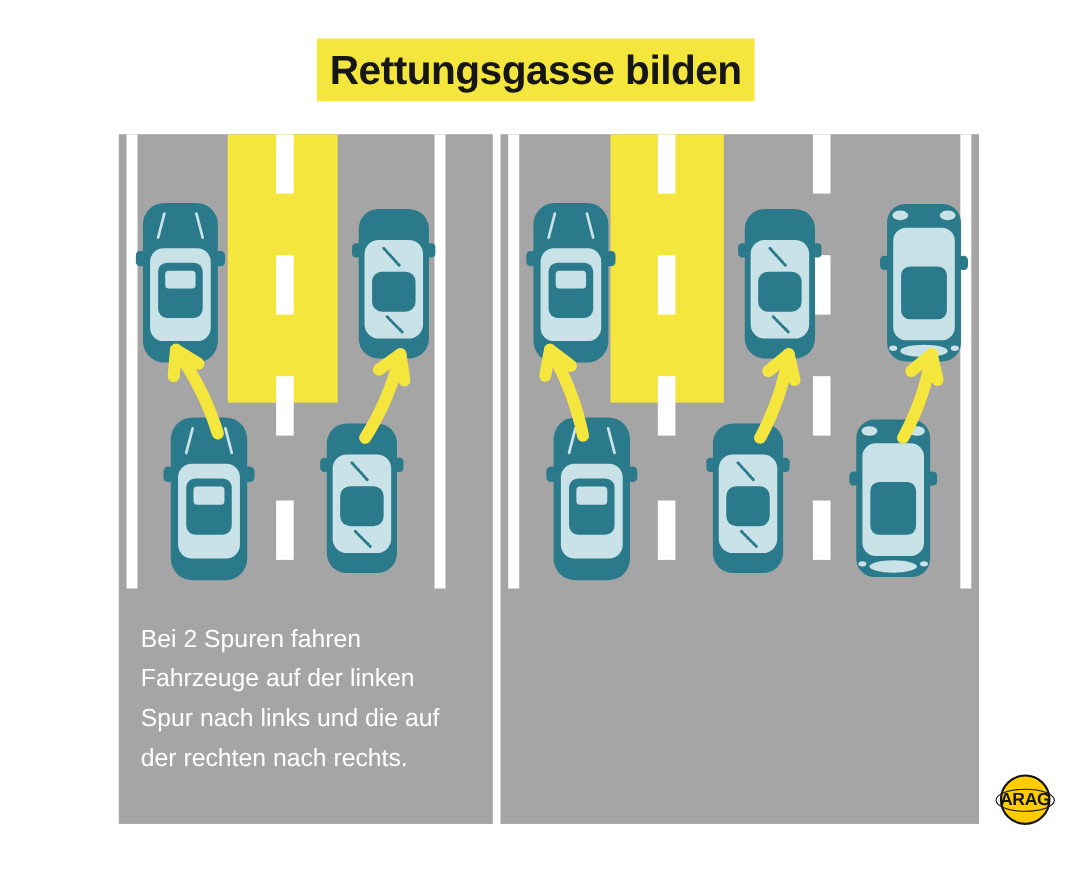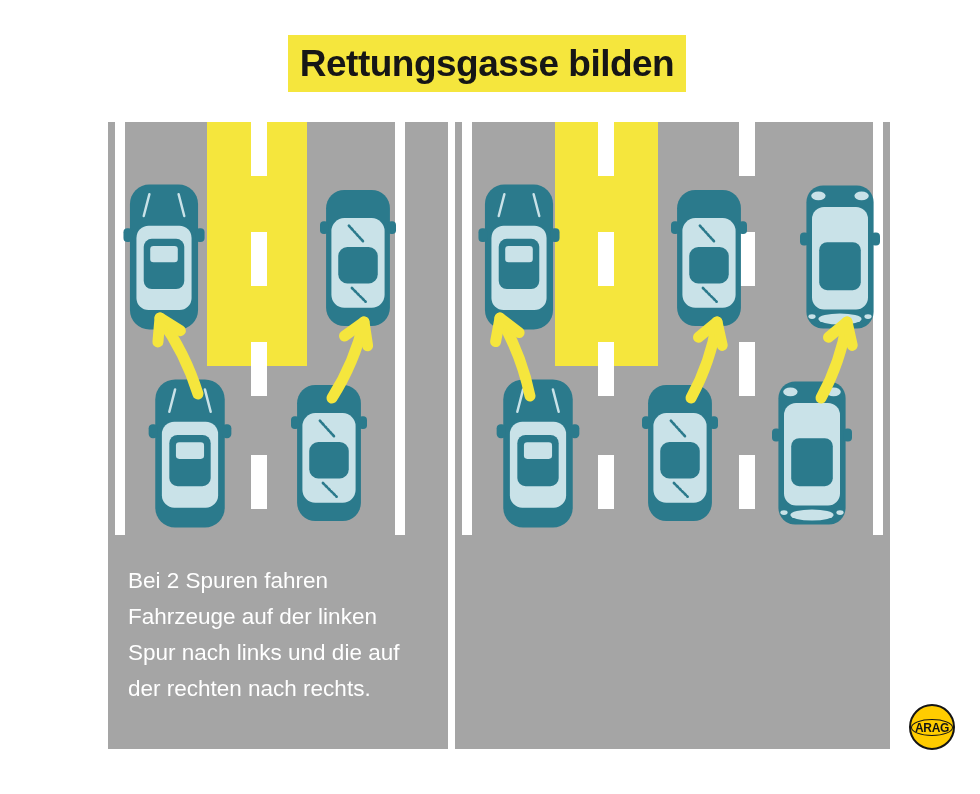--- a/index.html
+++ b/index.html
@@ -9,21 +9,21 @@
          background:var(--yellow);display:flex;align-items:center;justify-content:center;}
   .title-bar h1{margin:0;font-size:37px;font-weight:bold;color:#161616;letter-spacing:-0.5px;}
   .panel{position:absolute;top:122px;height:627px;background:var(--road);}
   .panel svg.road{position:absolute;left:0;top:0;display:block;}
   .caption{position:absolute;left:0;top:441px;color:#ffffff;font-size:22.5px;line-height:36px;}
   .caption.cap-left{padding:0 46px 0 20px;}
   .caption.cap-right{padding:0 31px 0 20px;}
   .logo{position:absolute;left:909px;top:704px;width:46px;height:46px;border-radius:50%;
         background:var(--gold);border:2px solid #151515;box-sizing:border-box;
         display:flex;align-items:center;justify-content:center;}
-  .logo span{font-size:12px;font-weight:bold;color:#151515;border:1.5px solid #151515;
+  .logo span{font-size:16px;font-weight:bold;color:#151515;border:1.5px solid #151515;
         border-radius:50%;padding:2px 3px 1px 3px;letter-spacing:-0.3px;line-height:1;}
   .defs-holder{position:absolute;width:0;height:0;overflow:hidden;}
 </style>
 </head>
 <body>
 
 <div class="stage">
 
   <svg class="defs-holder" aria-hidden="true">
     <defs>

